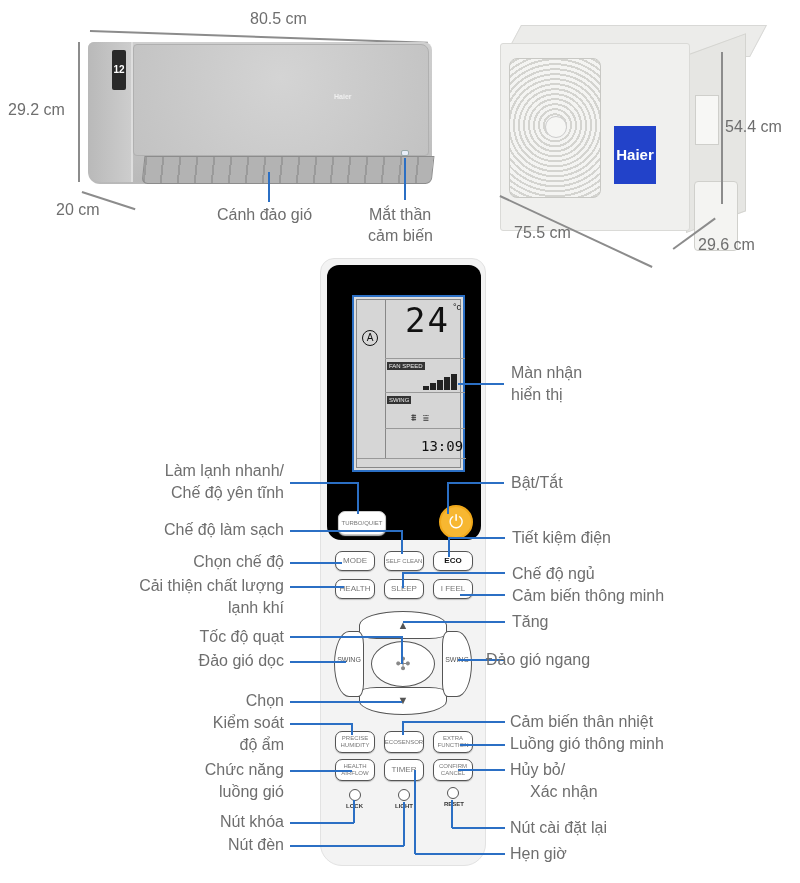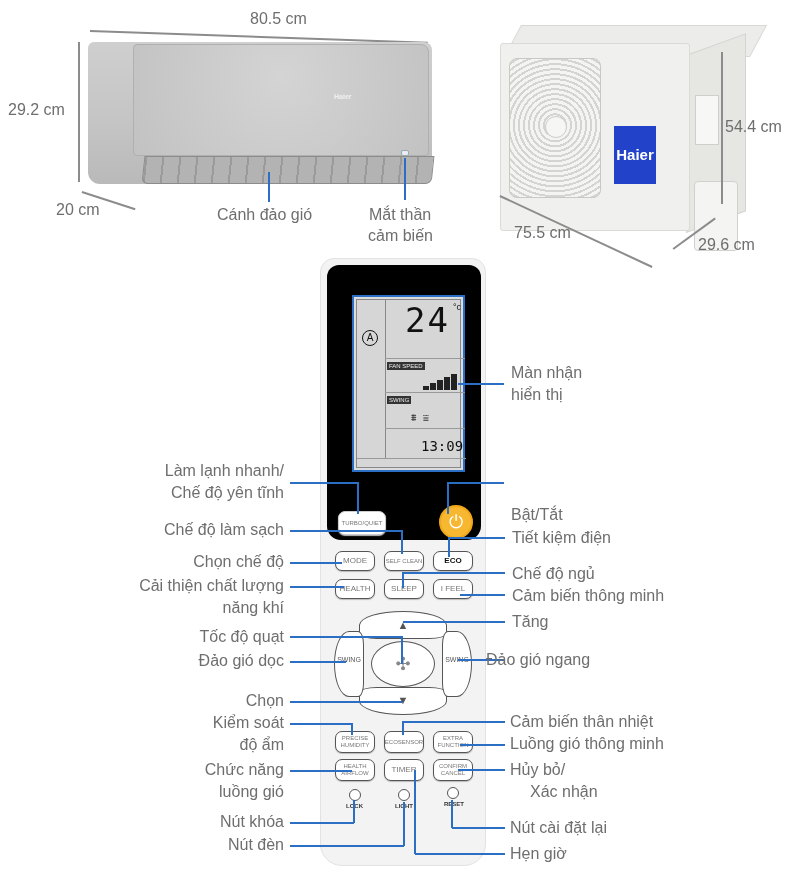--- a/index.html
+++ b/index.html
@@ -72,20 +72,23 @@
 
 <div class="arrowline" style="left:90px;top:30px;width:338px;transform:rotate(2deg);"></div>
 <div class="dim" style="left:228px;top:10px;margin-left:22px;">80.5 cm</div>
 <div class="abs" style="left:78px;top:42px;width:1.5px;height:140px;background:#8c8c8c;"></div>
 <div class="dim" style="left:8px;top:101px;">29.2 cm</div>
 <div class="arrowline" style="left:82px;top:191px;width:56px;transform:rotate(18deg);"></div>
 <div class="dim" style="left:56px;top:201px;">20 cm</div>
 
 <div class="abs indoor">
   <div class="in-body"></div>
+  <div class="in-side">
+    <div class="in-badge">12</div>
+  </div>
   <div class="in-front">
     <div class="in-logo">Haier</div>
   </div>
   <div class="in-louver"></div>
   <div class="in-sensor"></div>
 </div>
 <div class="ln" style="left:268px;top:172px;width:1.5px;height:30px;"></div>
 <div class="lbl" style="left:217px;top:204px;">Cánh đảo gió</div>
 <div class="ln" style="left:404px;top:158px;width:1.5px;height:42px;"></div>
 <div class="lbl" style="left:369px;top:204px;">Mắt thần</div>
@@ -185,21 +188,21 @@
 <div class="ln" style="left:357px;top:482px;width:1.5px;height:32px;"></div>
 
 <div class="lbl r" style="right:516px;top:519px;">Chế độ làm sạch</div>
 <div class="ln" style="left:290px;top:530px;width:112px;height:1.5px;"></div>
 <div class="ln" style="left:401px;top:530px;width:1.5px;height:24px;"></div>
 
 <div class="lbl r" style="right:516px;top:551px;">Chọn chế độ</div>
 <div class="ln" style="left:290px;top:562px;width:52px;height:1.5px;"></div>
 
 <div class="lbl r" style="right:516px;top:575px;">Cải thiện chất lượng</div>
-<div class="lbl r" style="right:516px;top:597px;">năng khí</div>
+<div class="lbl r" style="right:516px;top:597px;">lạnh khí</div>
 <div class="ln" style="left:290px;top:586px;width:54px;height:1.5px;"></div>
 
 <div class="lbl r" style="right:516px;top:626px;">Tốc độ quạt</div>
 <div class="ln" style="left:290px;top:636px;width:112px;height:1.5px;"></div>
 <div class="ln" style="left:401px;top:636px;width:1.5px;height:28px;"></div>
 
 <div class="lbl r" style="right:516px;top:650px;">Đảo gió dọc</div>
 <div class="ln" style="left:290px;top:661px;width:56px;height:1.5px;"></div>
 
 <div class="lbl r" style="right:516px;top:690px;">Chọn</div>
@@ -221,21 +224,21 @@
 <div class="lbl r" style="right:516px;top:834px;">Nút đèn</div>
 <div class="ln" style="left:290px;top:845px;width:114px;height:1.5px;"></div>
 <div class="ln" style="left:403px;top:802px;width:1.5px;height:44px;"></div>
 
 <div class="ln" style="left:458px;top:383px;width:46px;height:1.5px;"></div>
 <div class="lbl" style="left:511px;top:362px;">Màn nhận</div>
 <div class="lbl" style="left:511px;top:384px;">hiển thị</div>
 
 <div class="ln" style="left:448px;top:482px;width:56px;height:1.5px;"></div>
 <div class="ln" style="left:447px;top:482px;width:1.5px;height:32px;"></div>
-<div class="lbl" style="left:511px;top:472px;margin-top:32px;">Bật/Tắt</div>
+<div class="lbl" style="left:511px;top:472px;">Bật/Tắt</div>
 
 <div class="ln" style="left:449px;top:537px;width:56px;height:1.5px;"></div>
 <div class="ln" style="left:448px;top:537px;width:1.5px;height:20px;"></div>
 <div class="lbl" style="left:512px;top:527px;">Tiết kiệm điện</div>
 
 <div class="ln" style="left:403px;top:572px;width:102px;height:1.5px;"></div>
 <div class="ln" style="left:402px;top:572px;width:1.5px;height:16px;"></div>
 <div class="lbl" style="left:512px;top:563px;">Chế độ ngủ</div>
 
 <div class="ln" style="left:460px;top:594px;width:45px;height:1.5px;"></div>

